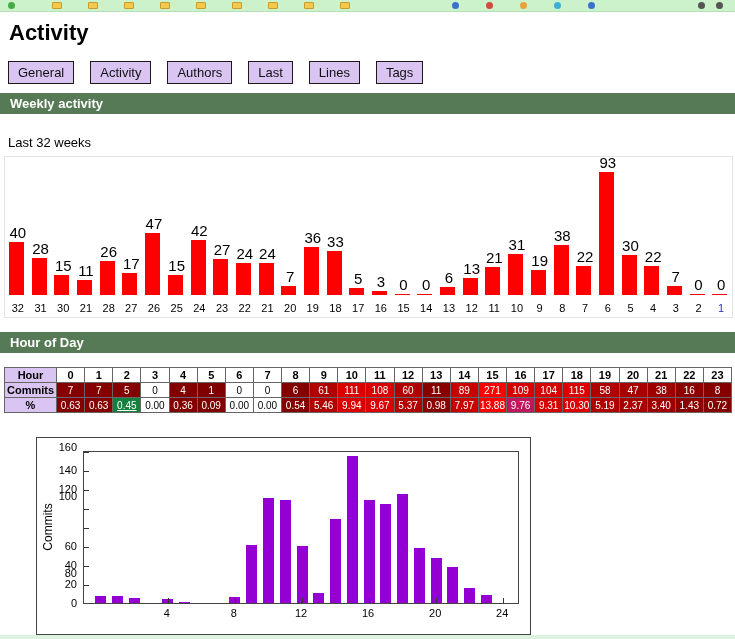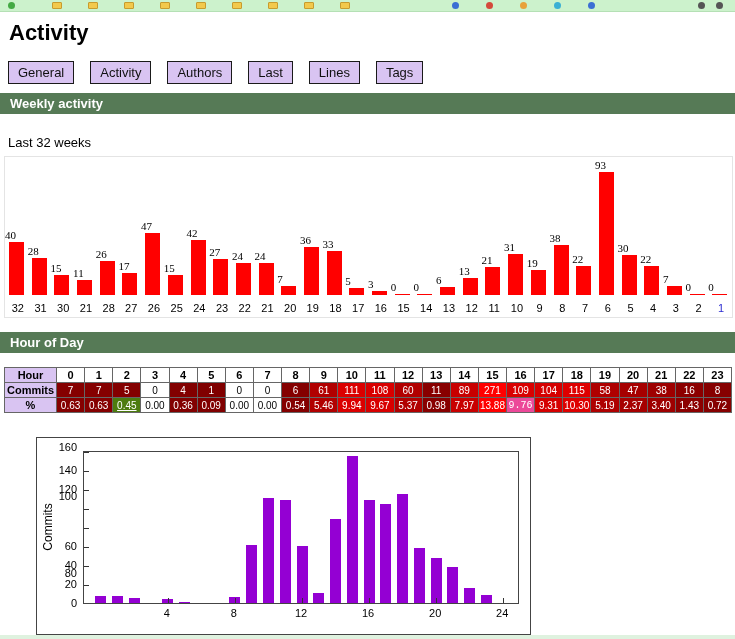--- a/index.html
+++ b/index.html
@@ -11,21 +11,21 @@
   .bm-dot{width:7px;height:7px;border-radius:50%;}
   .title{position:absolute;top:20px;left:9px;font-size:22px;font-weight:bold;}
   .tabs{position:absolute;top:61px;left:8px;white-space:nowrap;}
   .tab{display:inline-block;border:1px solid #1a1a1a;background:#d9c4f2;color:#111;padding:3px 9px;margin-right:16px;font-size:13px;cursor:pointer;text-decoration:none;}
   .secbar{position:absolute;left:0;width:735px;height:21px;background:#567a56;color:#fff;font-weight:bold;font-size:13px;line-height:21px;padding-left:10px;}
   #sec-weekly{top:93px;}
   #sec-hour{top:332px;}
   .caption{position:absolute;top:135px;left:8px;font-size:13px;}
   #weekly-chart{position:absolute;left:4px;top:156px;width:729px;height:162px;border:1px solid #e4e4e4;background:#fff;}
   .wbar{position:absolute;bottom:22px;width:15px;}
-  .wlabel{position:absolute;font-size:11px;color:#000;font-family:Liberation Serif, serif;}
+  .wlabel{position:absolute;font-size:15px;text-align:center;color:#000;}
   .wx{position:absolute;bottom:3px;font-size:11px;text-align:center;color:#000;}
   #hour-table{position:absolute;left:4px;top:367px;width:728px;border-collapse:collapse;table-layout:fixed;}
   #hour-table th,#hour-table td{border:1px solid #666;text-align:center;height:15px;padding:0;font-size:10px;overflow:hidden;}
   #hour-table th.rowhead{background:#d9c4f2;font-size:11px;font-weight:bold;width:52px;}
   #hour-table th.hourhead{background:#fff;font-weight:bold;font-size:11px;}
   #hour-chart{position:absolute;left:36px;top:437px;width:495px;height:198px;border:1px solid #444;background:#fff;}
   #hour-plot{position:absolute;left:46px;top:13px;width:436px;height:153px;border:1px solid #444;}
   .hbar{position:absolute;bottom:0;width:11px;}
   .ytick{position:absolute;left:0;width:5px;height:1px;background:#333;}
   .xtick{position:absolute;bottom:0;width:1px;height:5px;background:#333;}
@@ -221,35 +221,35 @@
           <td style="background: rgb(175, 0, 0); color: rgb(255, 255, 255);">58</td>
           <td style="background: rgb(166, 0, 0); color: rgb(255, 255, 255);">47</td>
           <td style="background: rgb(158, 0, 0); color: rgb(255, 255, 255);">38</td>
           <td style="background: rgb(140, 0, 0); color: rgb(255, 255, 255);">16</td>
           <td style="background: rgb(134, 0, 0); color: rgb(255, 255, 255);">8</td>
         </tr>
         <tr>
           <th class="rowhead">%</th>
           <td style="background: rgb(133, 0, 0); color: rgb(255, 255, 255);">0.63</td>
           <td style="background: rgb(133, 0, 0); color: rgb(255, 255, 255);">0.63</td>
-          <td style="background: #4d7c0f; color: rgb(255, 255, 255); text-decoration: underline;">0.45</td>
+          <td style="background: #15803d; color: rgb(255, 255, 255); text-decoration: underline;">0.45</td>
           <td>0.00</td>
           <td style="background: rgb(130, 0, 0); color: rgb(255, 255, 255);">0.36</td>
           <td style="background: rgb(128, 0, 0); color: rgb(255, 255, 255);">0.09</td>
           <td>0.00</td>
           <td>0.00</td>
           <td style="background: rgb(132, 0, 0); color: rgb(255, 255, 255);">0.54</td>
           <td style="background: rgb(177, 0, 0); color: rgb(255, 255, 255);">5.46</td>
           <td style="background: rgb(219, 0, 0); color: rgb(255, 255, 255);">9.94</td>
           <td style="background: rgb(216, 0, 0); color: rgb(255, 255, 255);">9.67</td>
           <td style="background: rgb(177, 0, 0); color: rgb(255, 255, 255);">5.37</td>
           <td style="background: rgb(136, 0, 0); color: rgb(255, 255, 255);">0.98</td>
           <td style="background: rgb(200, 0, 0); color: rgb(255, 255, 255);">7.97</td>
           <td style="background: rgb(255, 0, 0); color: rgb(255, 255, 255);">13.88</td>
-          <td style="background: #ec4899; color: rgb(255, 255, 255); font-family: Liberation Mono, monospace;">9.76</td>
+          <td style="background: #be185d; color: rgb(255, 255, 255);">9.76</td>
           <td style="background: rgb(213, 0, 0); color: rgb(255, 255, 255);">9.31</td>
           <td style="background: rgb(222, 0, 0); color: rgb(255, 255, 255);">10.30</td>
           <td style="background: rgb(175, 0, 0); color: rgb(255, 255, 255);">5.19</td>
           <td style="background: rgb(166, 0, 0); color: rgb(255, 255, 255);">2.37</td>
           <td style="background: rgb(158, 0, 0); color: rgb(255, 255, 255);">3.40</td>
           <td style="background: rgb(140, 0, 0); color: rgb(255, 255, 255);">1.43</td>
           <td style="background: rgb(134, 0, 0); color: rgb(255, 255, 255);">0.72</td>
         </tr>
       </tbody>
     </table>

